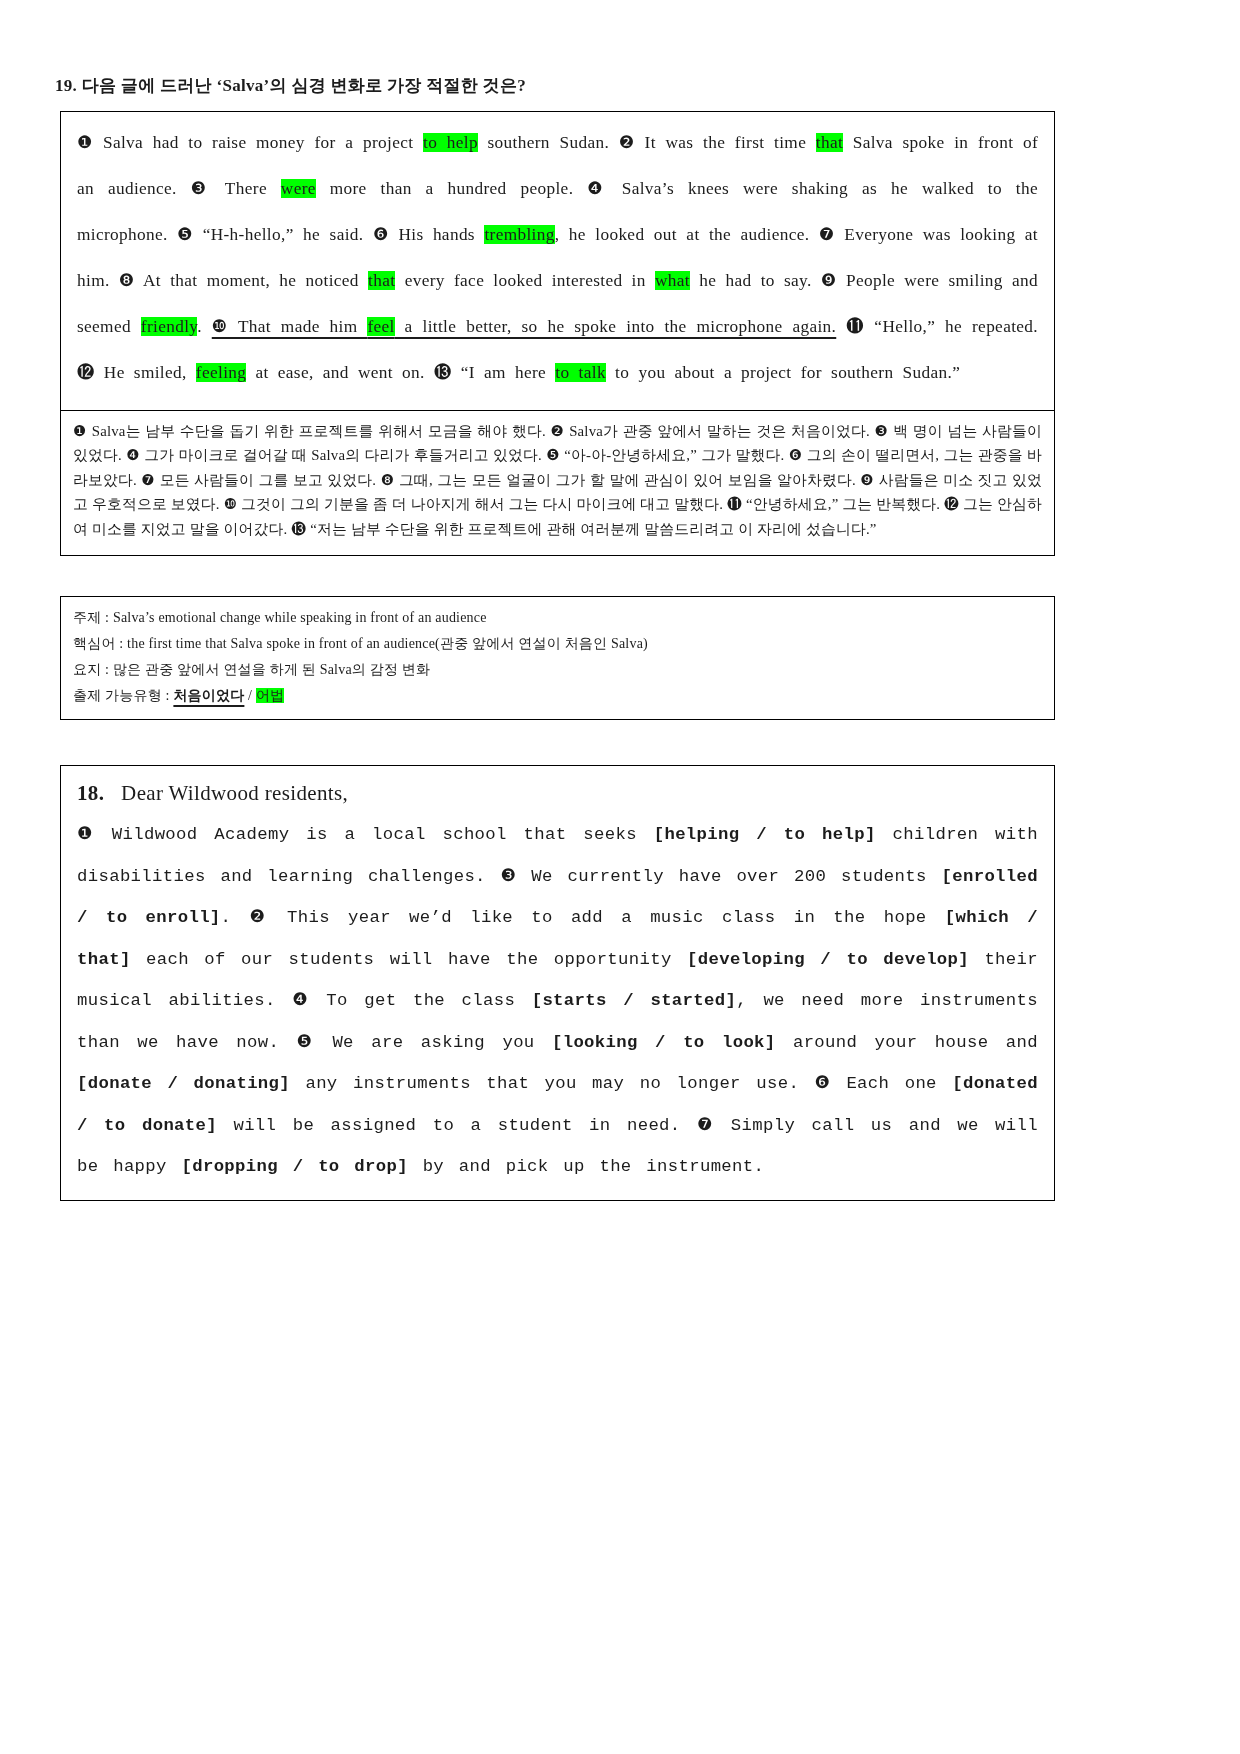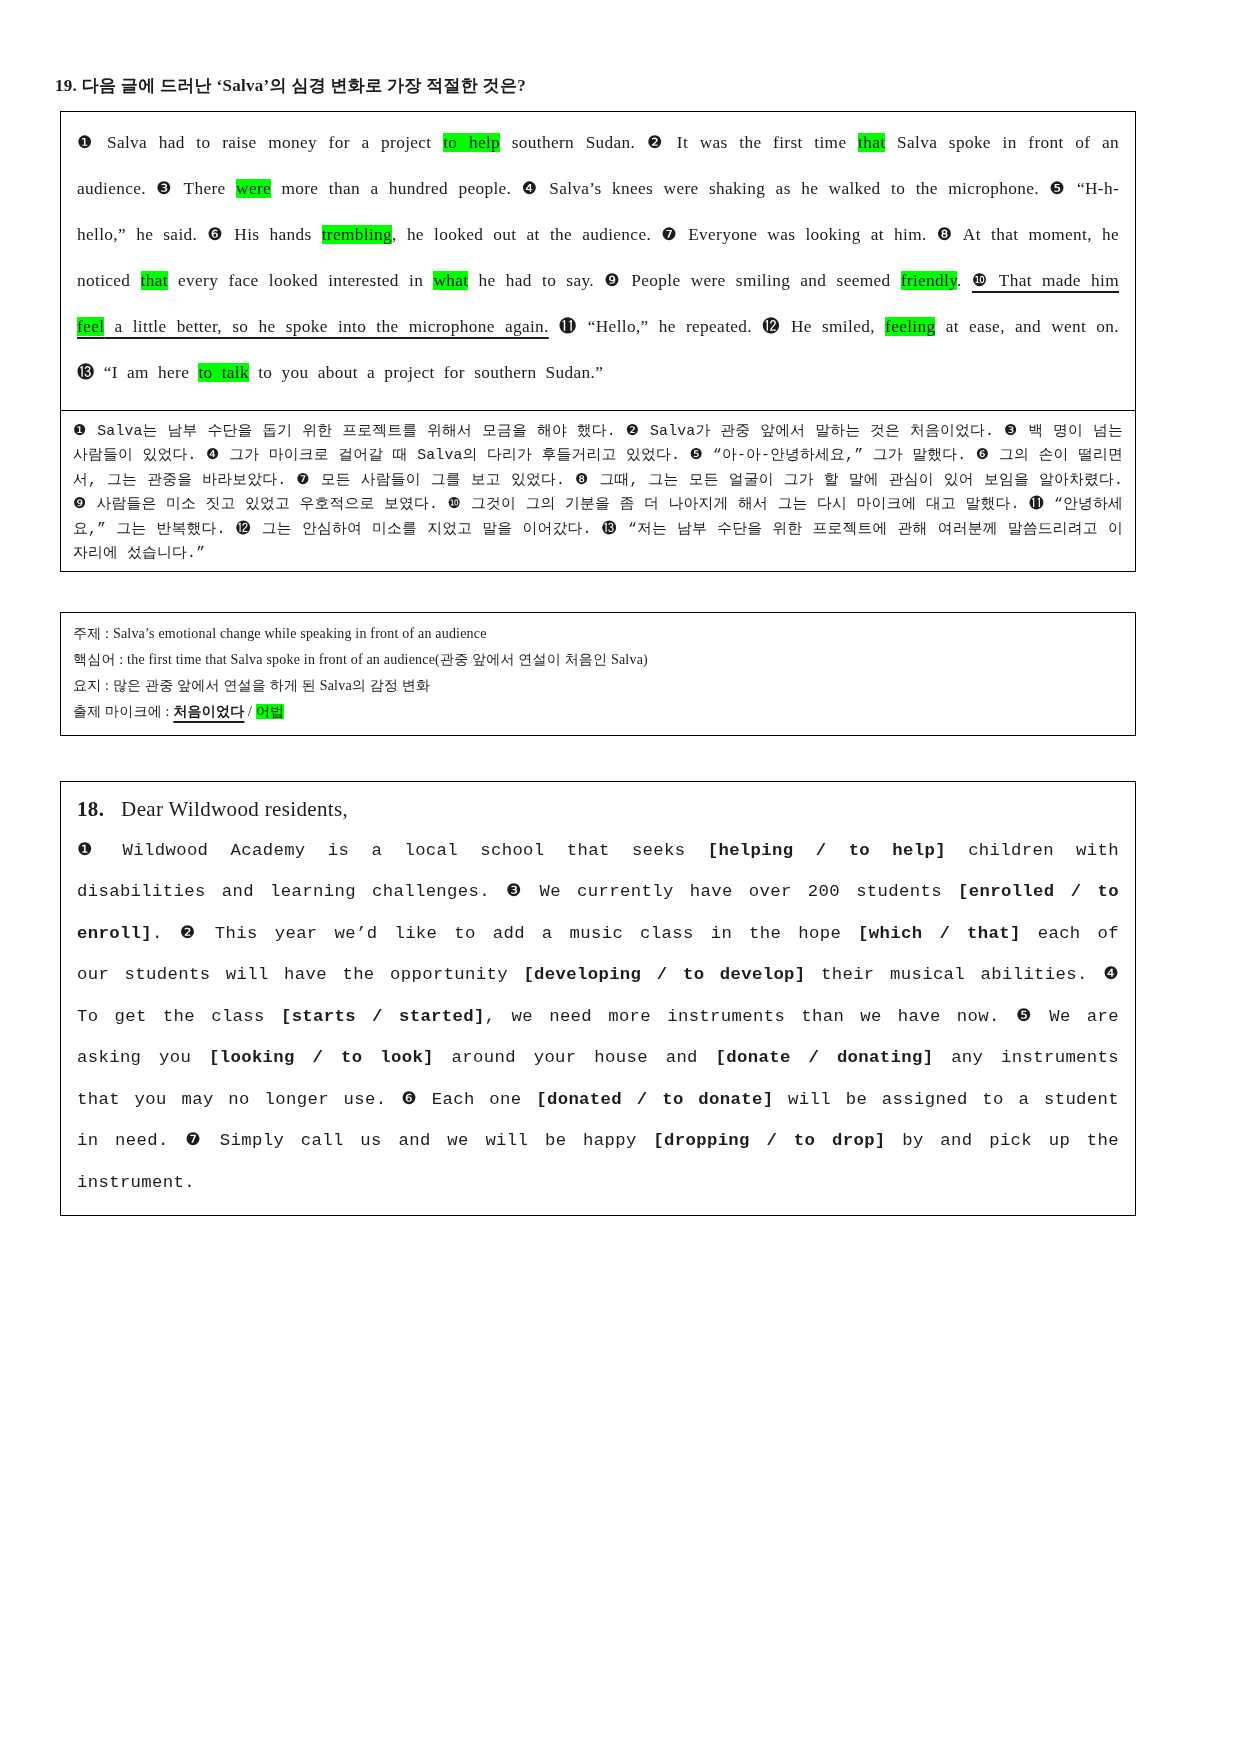--- a/index.html
+++ b/index.html
@@ -15,35 +15,35 @@
 
   .q-title {
     font-weight: bold;
     font-size: 17px;
     letter-spacing: 0.3px;
     margin-left: -5px;
     margin-bottom: 14px;
   }
 
   .box {
-    width: 1076px;
+    width: 995px;
     border: 1.5px solid #000000;
     background: #ffffff;
   }
 
   .en-box { padding: 8px 16px 14px; }
   .en {
     font-size: 17.3px;
     line-height: 46px;
     text-align: justify;
     word-spacing: 4.5px;
     letter-spacing: 0.35px;
   }
 
-  .ko-box { margin-top: -1.5px; padding: 8px 12px 5px; font-family: Liberation Mono, monospace; }
+  .ko-box { margin-top: -1.5px; padding: 8px 12px 14px; }
   .ko {
     font-size: 14.8px;
     line-height: 24.5px;
     text-align: justify;
     letter-spacing: 0.2px;
   }
 
   .summary-box { margin-top: 40px; padding: 8px 12px 10px; }
   .s-line {
     font-size: 14px;
@@ -89,21 +89,21 @@
   </div>
 
   <div class="box ko-box">
     <p class="ko"><span>❶ Salva는 남부 수단을 돕기 위한 프로젝트를 위해서 모금을 해야 했다. ❷ Salva가 관중 앞에서 말하는 것은 처음이었다. ❸ 백 명이 넘는 사람들이 있었다. ❹ 그가 마이크로 걸어갈 때 Salva의 다리가 후들거리고 있었다. ❺ “아-아-안녕하세요,” 그가 말했다. ❻ 그의 손이 떨리면서, 그는 관중을 바라보았다. ❼ 모든 사람들이 그를 보고 있었다. ❽ 그때, 그는 모든 얼굴이 그가 할 말에 관심이 있어 보임을 알아차렸다. ❾ 사람들은 미소 짓고 있었고 우호적으로 보였다. ❿ 그것이 그의 기분을 좀 더 나아지게 해서 그는 다시 마이크에 대고 말했다. ⓫ “안녕하세요,” 그는 반복했다. ⓬ 그는 안심하여 미소를 지었고 말을 이어갔다. ⓭ “저는 남부 수단을 위한 프로젝트에 관해 여러분께 말씀드리려고 이 자리에 섰습니다.”</span></p>
   </div>
 
   <div class="box summary-box">
     <div class="s-line"><span>주제 : Salva’s emotional change while speaking in front of an audience</span></div>
     <div class="s-line"><span>핵심어 : the first time that Salva spoke in front of an audience(관중 앞에서 연설이 처음인 Salva)</span></div>
     <div class="s-line"><span>요지 : 많은 관중 앞에서 연설을 하게 된 Salva의 감정 변화</span></div>
-    <div class="s-line"><span>출제 마이크에 : </span><span class="b u">처음이었다</span><span> / </span><span class="hl">어법</span></div>
+    <div class="s-line"><span>출제 가능유형 : </span><span class="b u">처음이었다</span><span> / </span><span class="hl">어법</span></div>
   </div>
 
   <div class="box q18-box">
     <div class="q18-header"><span class="b">18.</span><span>   Dear Wildwood residents,</span></div>
     <p class="en q18-body"><span>❶ Wildwood Academy is a local school that seeks </span><span class="b">[helping / to help]</span><span> children with disabilities and learning challenges. ❸ We currently have over 200 students </span><span class="b">[enrolled / to enroll]</span><span>. ❷ This year we’d like to add a music class in the hope </span><span class="b">[which / that]</span><span> each of our students will have the opportunity </span><span class="b">[developing / to develop]</span><span> their musical abilities. ❹ To get the class </span><span class="b">[starts / started]</span><span>, we need more instruments than we have now. ❺ We are asking you </span><span class="b">[looking / to look]</span><span> around your house and </span><span class="b">[donate / donating]</span><span> any instruments that you may no longer use. ❻ Each one </span><span class="b">[donated / to donate]</span><span> will be assigned to a student in need. ❼ Simply call us and we will be happy </span><span class="b">[dropping / to drop]</span><span> by and pick up the instrument.</span></p>
   </div>
 
 </div>
 
 </body></html>

